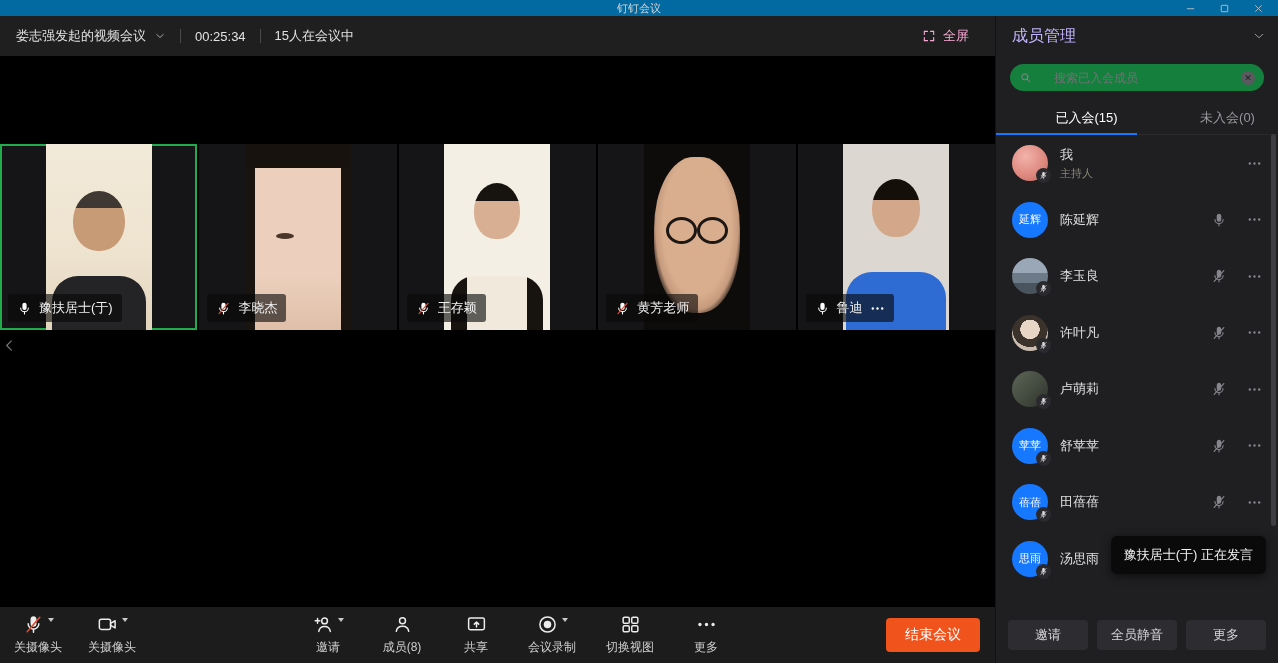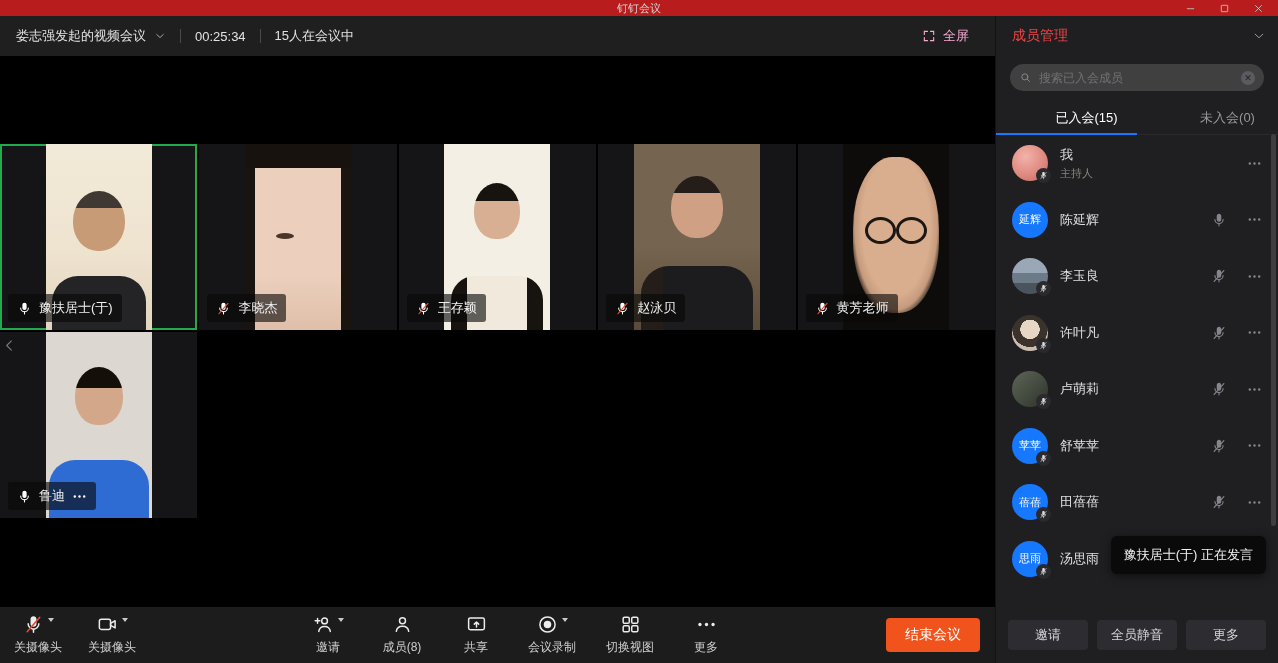--- a/index.html
+++ b/index.html
@@ -2,21 +2,21 @@
 <html style="--blue: #1677ff; --orange: #f0531c; --green: #21ab4d; --red: #e2492f;"><head>
 <meta charset="utf-8">
 <style>
   :root{ --blue:#1677ff; --orange:#f0531c; --green:#21ab4d; --red:#e2492f; }
   *{box-sizing:border-box;margin:0;padding:0;}
   body{width:1278px;height:663px;overflow:hidden;background:#000;
        font-family:"Liberation Sans","DejaVu Sans",sans-serif;-webkit-font-smoothing:antialiased;}
   .app{position:relative;width:1278px;height:663px;background:#000;color:#ddd;}
 
   
-  .titlebar{position:absolute;left:0;top:0;width:1278px;height:16px;background:#b91c1c;
+  .titlebar{position:absolute;left:0;top:0;width:1278px;height:16px;background:#0369a1;
             display:flex;align-items:center;z-index:30;}
   .wtitle{position:absolute;left:50%;transform:translateX(-50%);top:1px;font-size:11px;color:#d6d6d6;}
   .wctrls{margin-left:auto;display:flex;align-items:center;gap:23px;padding-right:14px;}
   .wbtn{width:11px;height:11px;color:#c9c9c9;cursor:pointer;display:flex;align-items:center;}
   .wbtn svg{width:11px;height:11px;}
 
   
   .leftcol{position:absolute;left:0;top:16px;width:995px;height:647px;display:flex;flex-direction:column;}
   .meetbar{height:40px;background:#1f1f1f;display:flex;align-items:center;flex:none;}
   .mb-left{display:flex;align-items:center;gap:10px;padding-left:16px;font-size:13px;color:#e2e2e2;}
@@ -91,25 +91,25 @@
   .caret{width:0;height:0;border-left:3.5px solid transparent;border-right:3.5px solid transparent;
          border-top:4.5px solid #c9c9c9;margin-top:4px;}
   .endbtn{position:absolute;right:15px;top:50%;transform:translateY(-50%);height:34px;padding:0 19px;
           background:var(--orange);border:none;border-radius:4px;color:#fff;font-size:14px;cursor:pointer;
           font-family:"Liberation Sans","DejaVu Sans",sans-serif;}
 
   
   .sidebar{position:absolute;right:0;top:16px;width:283px;height:647px;background:#1f1f22;
            border-left:1px solid #121214;display:flex;flex-direction:column;z-index:5;}
   .sb-head{height:40px;display:flex;align-items:center;padding:0 12px 0 16px;flex:none;}
-  .sb-title{font-size:14px;color:#ef4444;}
+  .sb-title{font-size:16px;color:#c4b5fd;}
   .sb-head .icn{margin-left:auto;color:#9a9a9e;cursor:pointer;}
   .sb-head .icn svg{width:14px;height:14px;}
-  .search{margin:8px 14px 10px;height:27px;background:#404040;border-radius:14px;display:flex;
-          align-items:center;padding:0 9px;gap:7px;flex:none;}
+  .search{margin:8px 14px 10px;height:27px;background:#15803d;border-radius:14px;display:flex;
+          align-items:center;padding:0 9px;gap:22px;flex:none;}
   .search .icn{color:#8a8a8f;} .search .icn svg{width:13px;height:13px;}
   .search input{flex:1;background:none;border:none;outline:none;color:#ddd;font-size:12px;min-width:0;
                 font-family:"Liberation Sans","DejaVu Sans",sans-serif;}
   .search input::placeholder{color:#717176;}
   .clearbtn{width:14px;height:14px;border-radius:50%;background:#5a5a5f;color:#232327;display:flex;
             align-items:center;justify-content:center;font-size:9px;cursor:pointer;flex:none;}
   .tabs{display:flex;height:34px;border-bottom:1px solid #2a2a2d;flex:none;}
   .tab{flex:1;display:flex;align-items:center;justify-content:center;font-size:13px;color:#97979c;
        position:relative;cursor:pointer;padding-left:40px;}
   .tab.active{color:#fff;}
@@ -240,37 +240,20 @@
                 <svg viewBox="0 0 24 24">
                   <path d="M12 2.6c1.9 0 3.4 1.5 3.4 3.4v5.1a3.4 3.4 0 0 1-6.8 0V6c0-1.9 1.5-3.4 3.4-3.4z" fill="currentColor"></path>
                   <path d="M5.9 11.2a6.1 6.1 0 0 0 12.2 0" fill="none" stroke="currentColor" stroke-width="1.7" stroke-linecap="round"></path>
                   <path d="M12 17.3v3.5" fill="none" stroke="currentColor" stroke-width="1.7" stroke-linecap="round"></path>
                   <path d="M4.8 20.2 19.2 3.8" fill="none" stroke-width="1.8" stroke-linecap="round" style="stroke:var(--red,#e2492f)"></path>
                 </svg>
               </span>
               <span class="cname">王存颖</span>
             </div>
           </div>
-          <div class="tile v4">
-            <div class="strip">
-              <div class="head"></div>
-              <div class="body"></div>
-            </div>
-            <div class="chip">
-              <span class="icn cwhite">
-                <svg viewBox="0 0 24 24">
-                  <path d="M12 2.6c1.9 0 3.4 1.5 3.4 3.4v5.1a3.4 3.4 0 0 1-6.8 0V6c0-1.9 1.5-3.4 3.4-3.4z" fill="currentColor"></path>
-                  <path d="M5.9 11.2a6.1 6.1 0 0 0 12.2 0" fill="none" stroke="currentColor" stroke-width="1.7" stroke-linecap="round"></path>
-                  <path d="M12 17.3v3.5" fill="none" stroke="currentColor" stroke-width="1.7" stroke-linecap="round"></path>
-                  <path d="M4.8 20.2 19.2 3.8" fill="none" stroke-width="1.8" stroke-linecap="round" style="stroke:var(--red,#e2492f)"></path>
-                </svg>
-              </span>
-              <span class="cname">赵泳贝</span>
-            </div>
-          </div>
           <div class="tile v6">
             <div class="strip">
               <div class="head"></div>
               <div class="spec"></div>
               <div class="body"></div>
             </div>
             <div class="chip">
               <span class="icn cwhite">
                 <svg viewBox="0 0 24 24">
                   <path d="M12 2.6c1.9 0 3.4 1.5 3.4 3.4v5.1a3.4 3.4 0 0 1-6.8 0V6c0-1.9 1.5-3.4 3.4-3.4z" fill="currentColor"></path>

